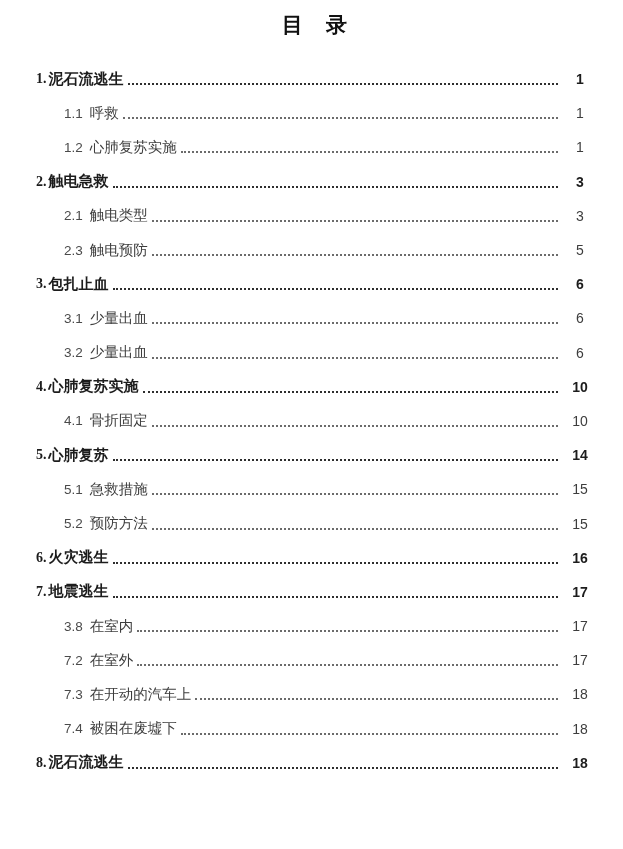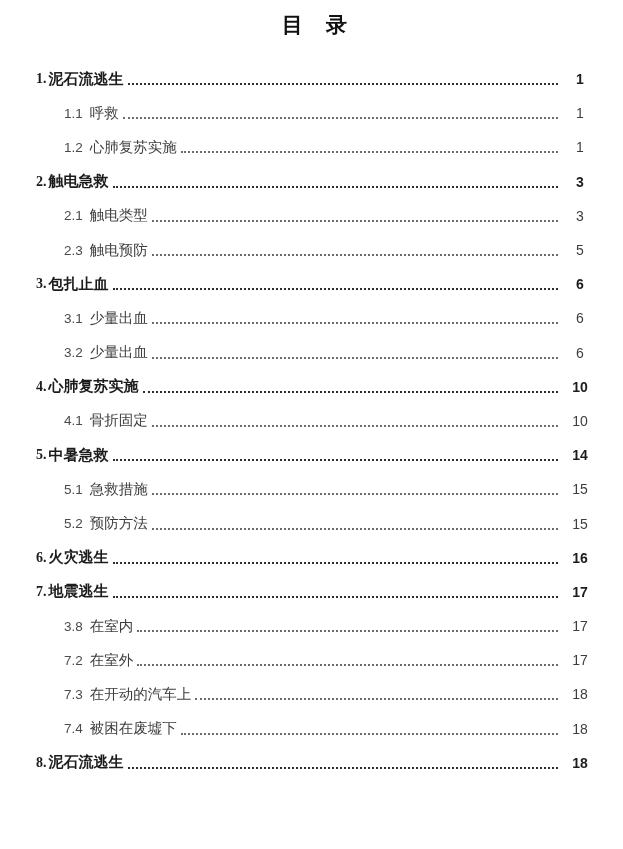--- a/index.html
+++ b/index.html
@@ -151,21 +151,21 @@
     <span class="pagenum">10</span>
   </div>
       <div class="row lvl2">
     <span class="num">4.1</span>
     <span class="label">骨折固定</span>
     <span class="leader"></span>
     <span class="pagenum">10</span>
   </div>
       <div class="row lvl1">
     <span class="num">5.</span>
-    <span class="label">中暑急救</span>
+    <span class="label">心肺复苏</span>
     <span class="leader"></span>
     <span class="pagenum">14</span>
   </div>
       <div class="row lvl2">
     <span class="num">5.1</span>
     <span class="label">急救措施</span>
     <span class="leader"></span>
     <span class="pagenum">15</span>
   </div>
       <div class="row lvl2">

